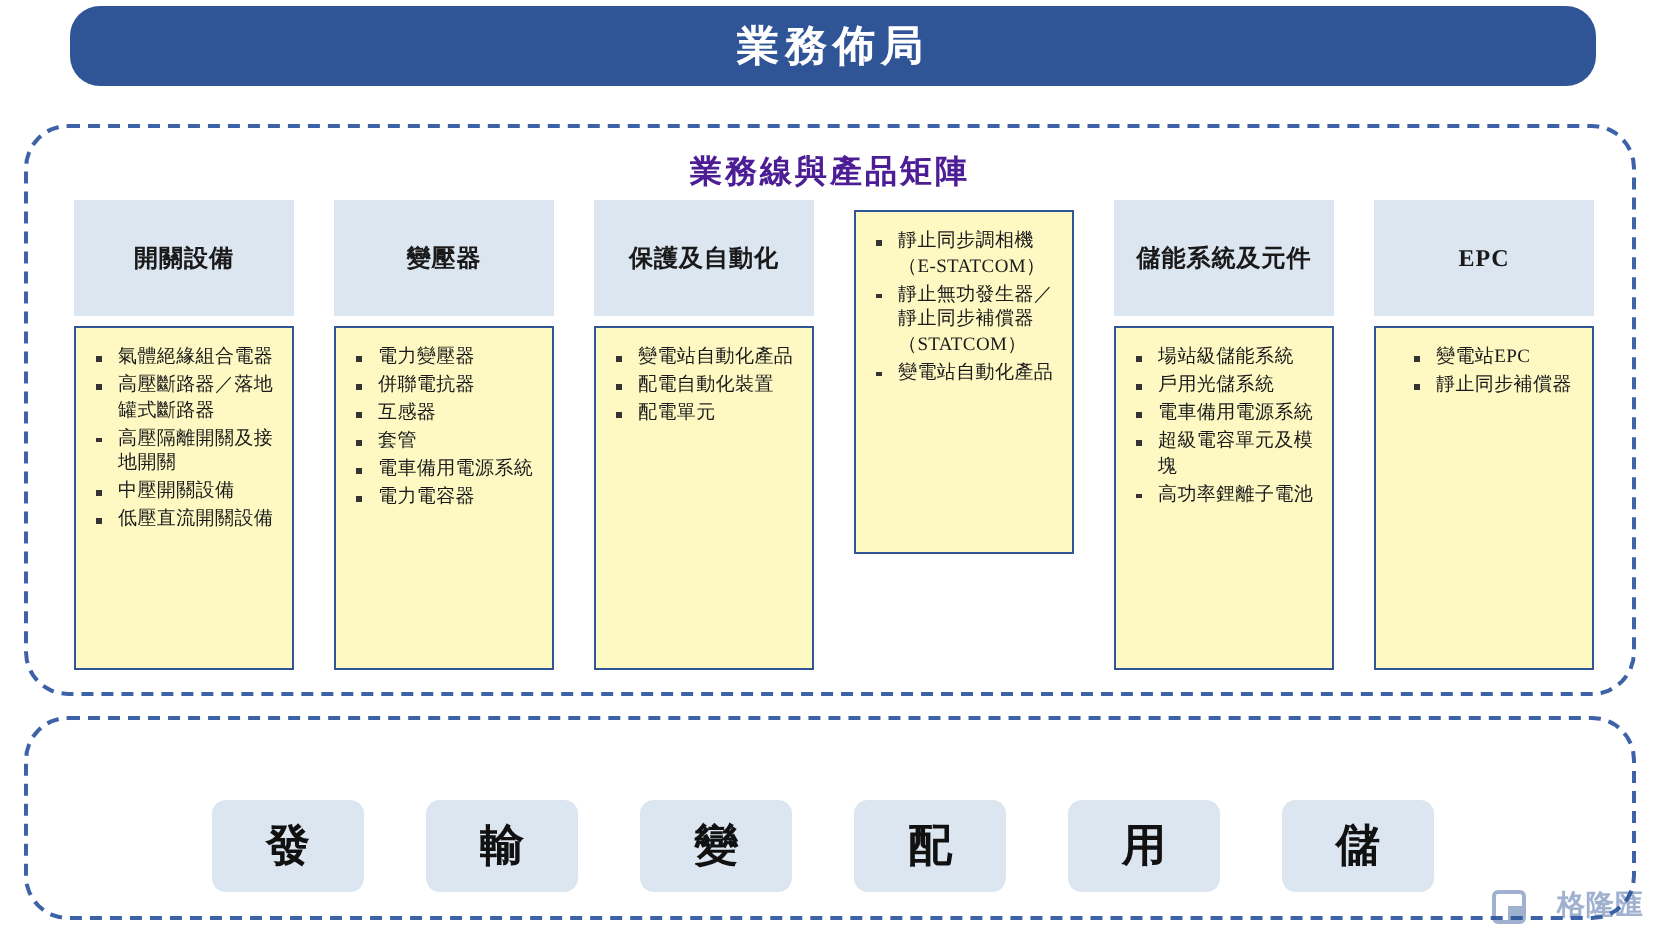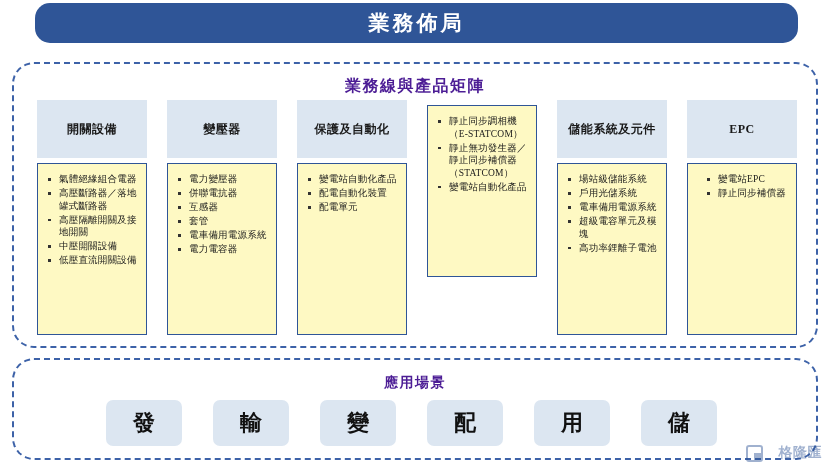--- a/index.html
+++ b/index.html
@@ -270,21 +270,20 @@
           <li>變電站EPC</li>
           <li>靜止同步補償器</li>
         </ul>
       </div>
     </div>
 
   </div>
 </div>
 
 <div id="scenes-section" class="dashed-box">
-  <div id="scenes-title" class="section-title">應用場景</div>
   <div id="chips">
     <div class="chip">發</div>
     <div class="chip">輸</div>
     <div class="chip">變</div>
     <div class="chip">配</div>
     <div class="chip">用</div>
     <div class="chip">儲</div>
   </div>
 </div>
 

